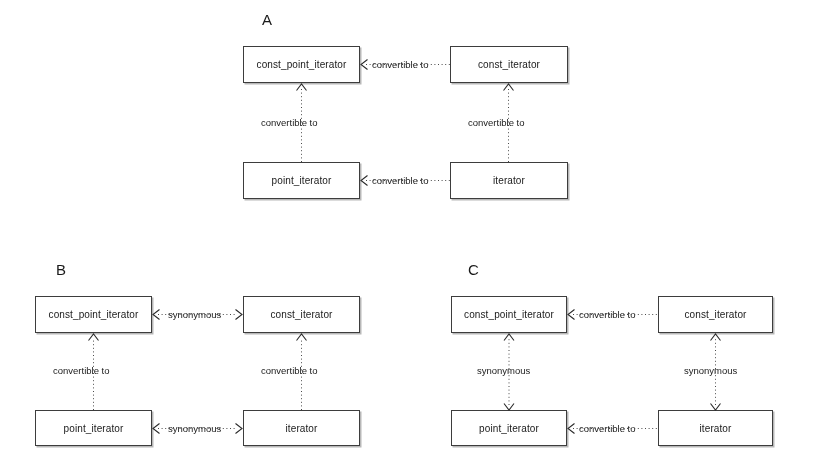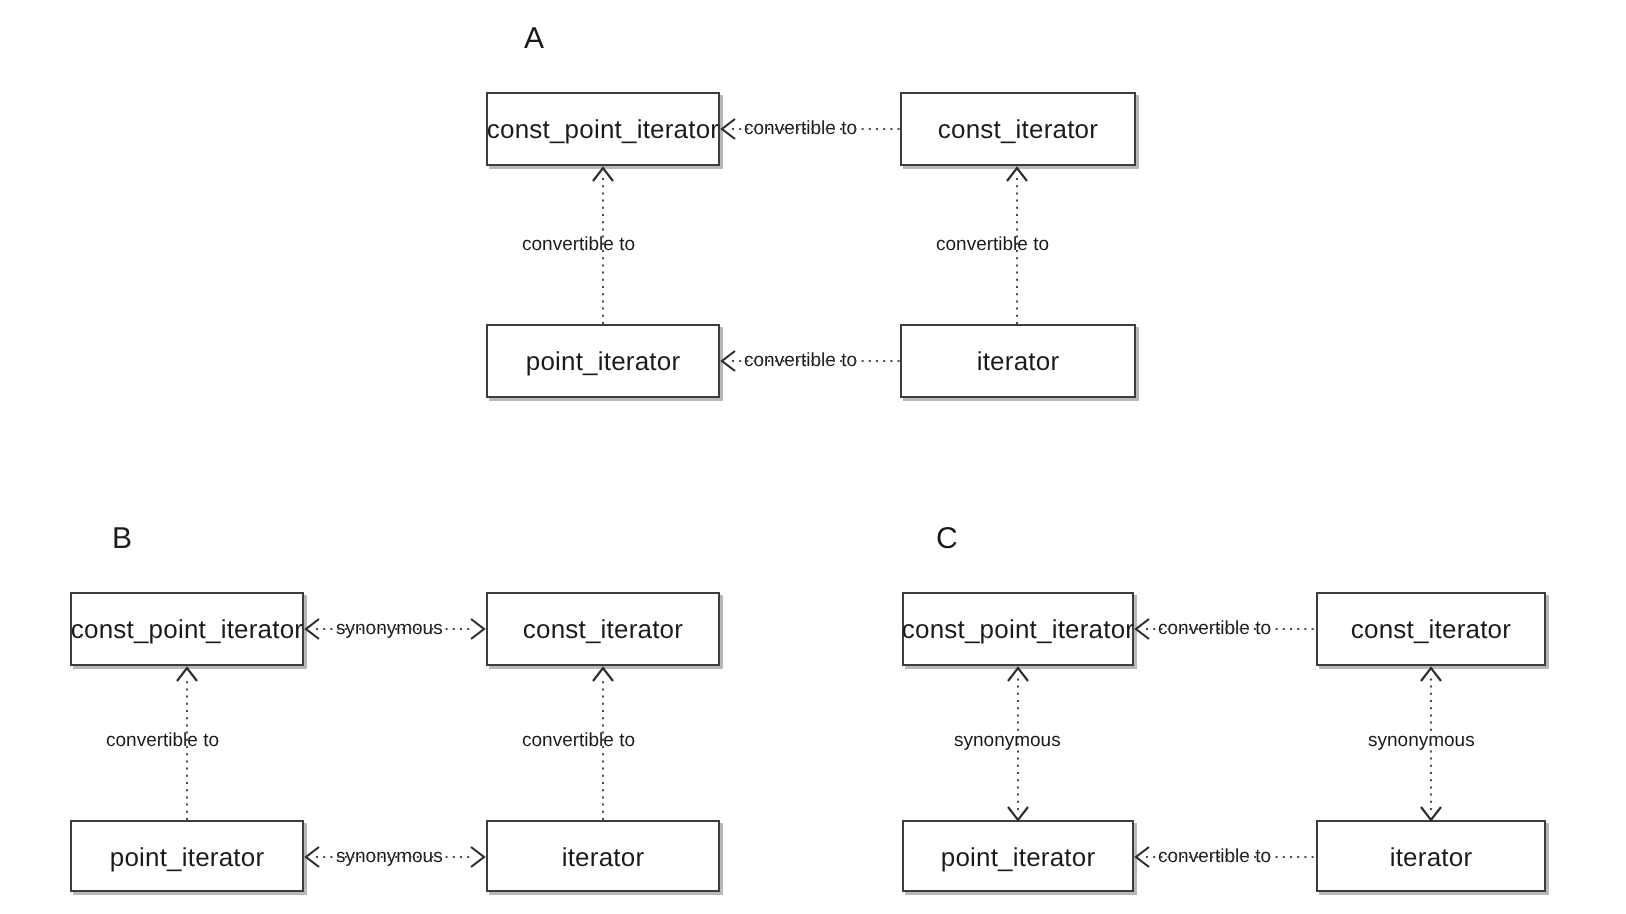--- a/index.html
+++ b/index.html
@@ -32,21 +32,21 @@
     position: absolute;
     box-sizing: border-box;
     border: 1px solid #3d3d3d;
     background: #ffffff;
     display: flex;
     align-items: center;
     justify-content: center;
     box-shadow: 1.5px 1.5px 0 0 #b8b8b8;
   }
   .node-label {
-    font-size: 13px;
+    font-size: 10px;
     color: #1a1a1a;
     white-space: nowrap;
     letter-spacing: 0.1px;
   }
   .edge-label {
     position: absolute;
     font-size: 9.5px;
     color: #1a1a1a;
     white-space: nowrap;
     background: #ffffff;

